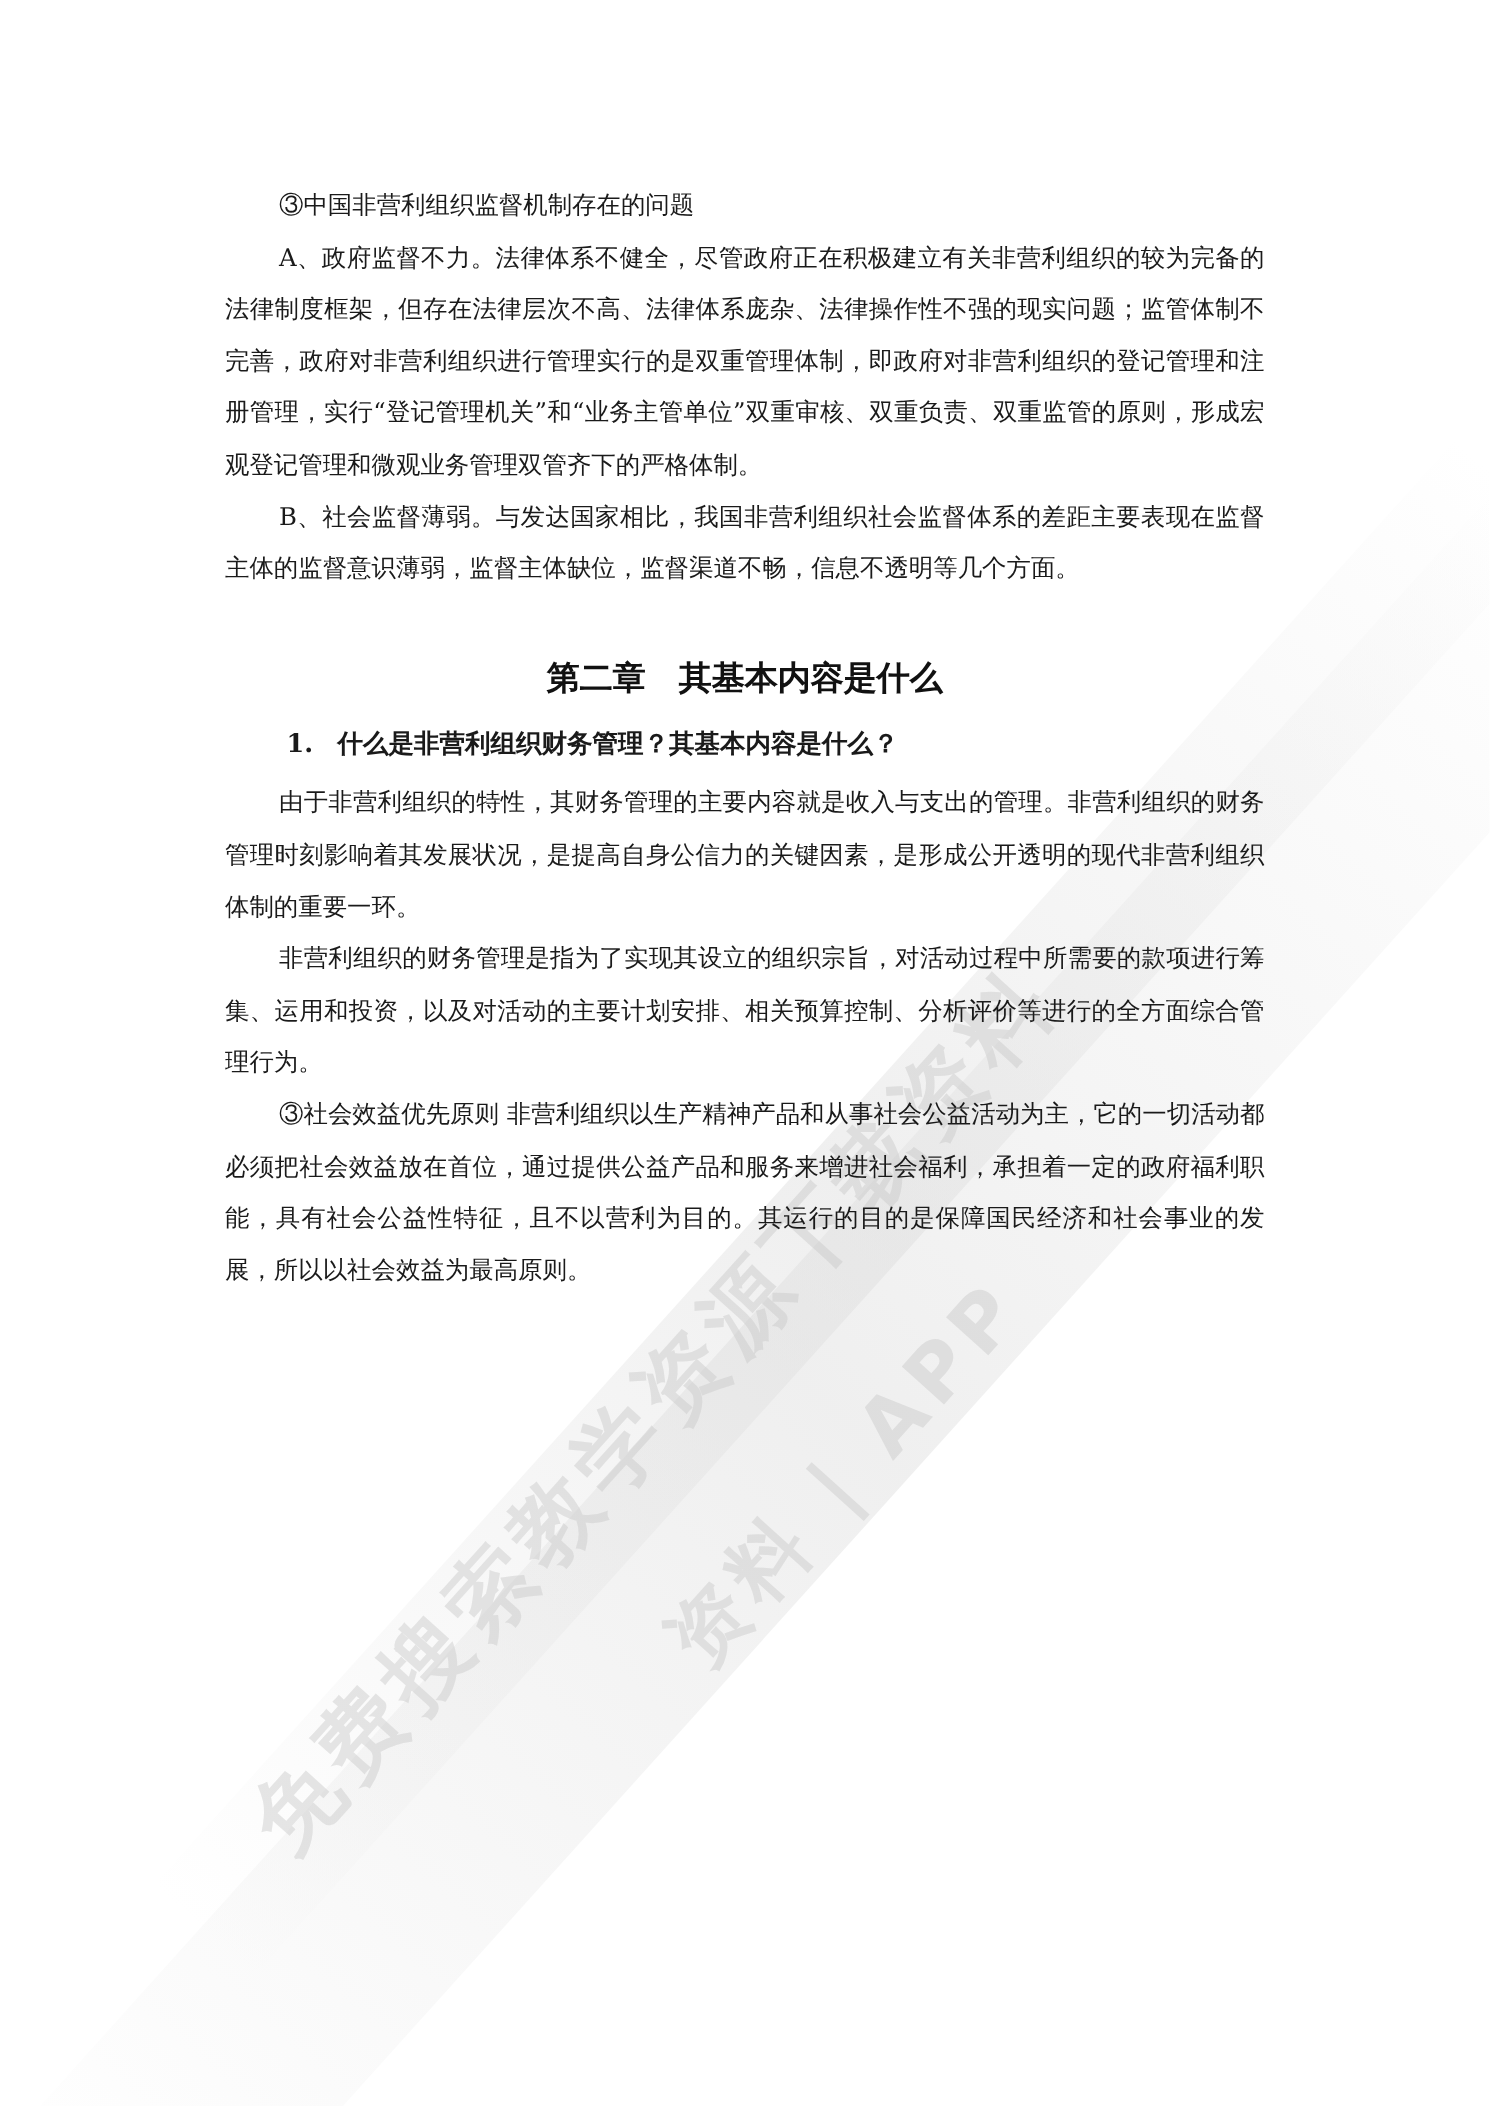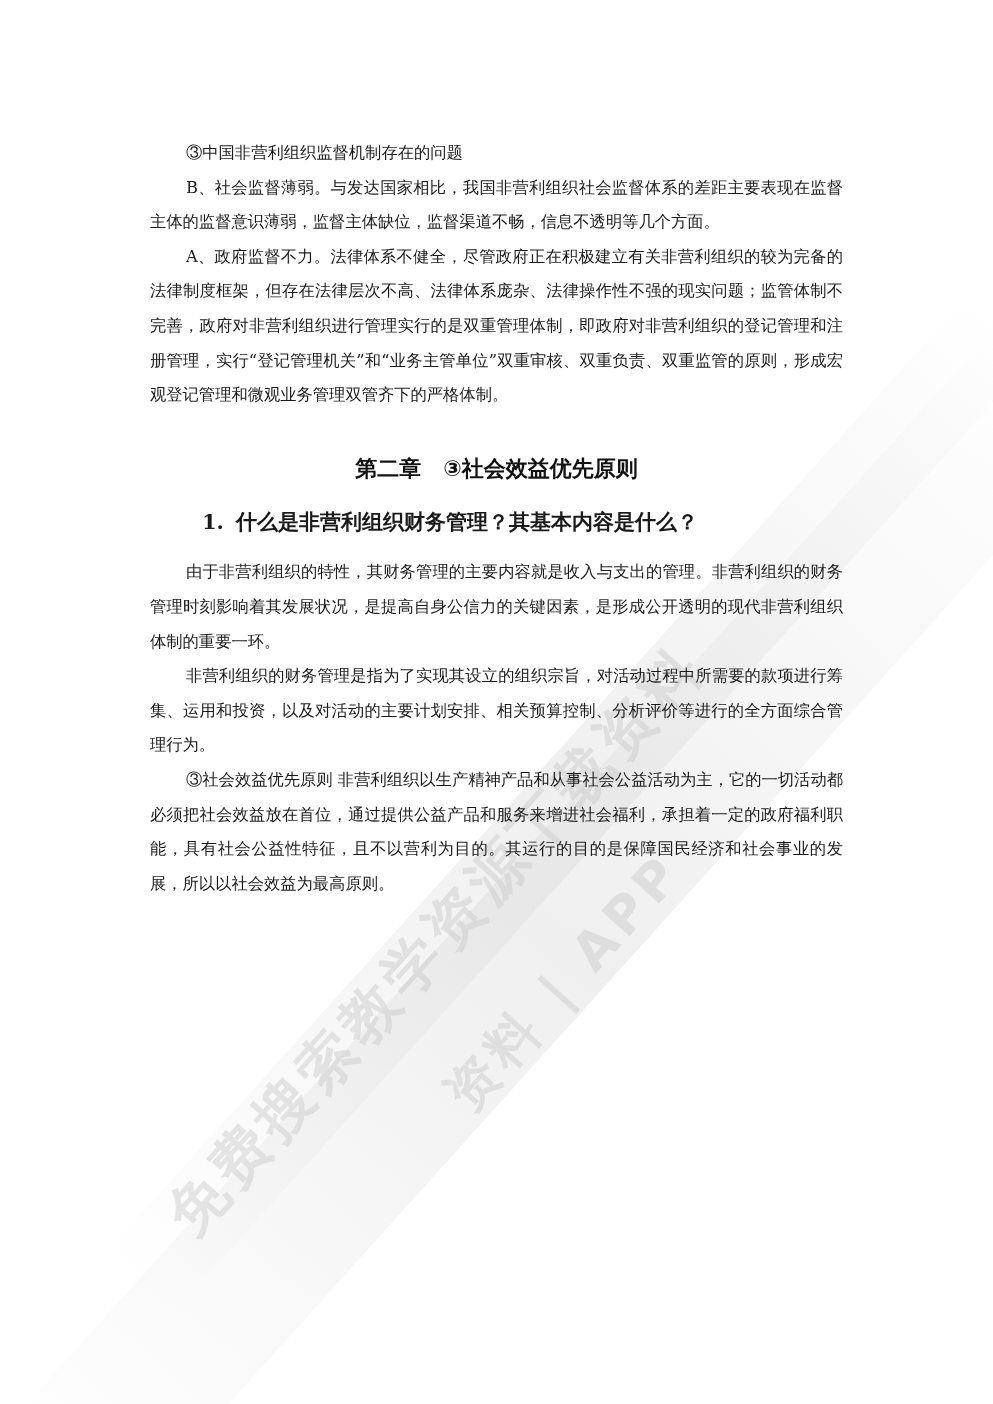--- a/index.html
+++ b/index.html
@@ -4,44 +4,44 @@
 <style>
   html, body { margin: 0; padding: 0; background: #ffffff; }
   body { width: 993px; height: 1404px; position: relative; overflow: hidden;
          font-family: "DejaVu Serif", "Liberation Serif", serif; color: #1a1a1a; }
   .watermark { position: absolute; left: 0; top: 0; width: 993px; height: 1404px; pointer-events: none; overflow: hidden; }
   .wm-band { position: absolute; background: linear-gradient(90deg, rgba(225,225,225,0) 0%, rgba(220,220,220,0.45) 50%, rgba(225,225,225,0) 100%);
              transform-origin: center; }
   .wm-text { position: absolute; transform: rotate(-48deg); transform-origin: left top;
              font-family: "DejaVu Sans", sans-serif; font-weight: bold; font-size: 58px; color: rgba(200,200,200,0.45);
              white-space: nowrap; letter-spacing: 6px; }
-  .page { position: absolute; left: 150px; top: 136px; width: 693px; }
+  .page { position: absolute; left: 150px; top: 120px; width: 693px; }
   p { margin: 0; font-size: 16.3px; line-height: 34.6px; text-align: justify; text-justify: inter-character; }
   p.indent { text-indent: 36px; }
   p.indent-small { text-indent: 20px; }
   h1.chapter { margin: 36px 0 6px 0; text-align: center; font-family: "DejaVu Sans", sans-serif; font-size: 22px; font-weight: bold; line-height: 40px; color: #111; }
-  h2.q { margin: 16px; font-size: 21px; line-height: 34.6px; font-weight: bold; padding-left: 36px; font-family: "DejaVu Sans", sans-serif; }
+  h2.q { margin: 5px; font-size: 17px; line-height: 34.6px; font-weight: bold; padding-left: 36px; font-family: "DejaVu Sans", sans-serif; }
   h2.q .num { display: inline-block; width: 34px; font-family: "DejaVu Serif", serif; }
 </style>
 </head>
 <body>
 
 <div class="watermark">
   <div class="wm-band" style="left:-200px; top:860px; width:1500px; height:150px; transform: rotate(-48deg);"></div>
   <div class="wm-band" style="left:-80px; top:760px; width:1300px; height:90px; transform: rotate(-48deg);"></div>
   <div class="wm-text" style="left:150px; top:1200px;">免费搜索教学资源下载资料</div>
   <div class="wm-text" style="left:430px; top:1080px; font-size:52px;">资料 | APP</div>
 </div>
 
 <div class="page">
   <p class="indent">③中国非营利组织监督机制存在的问题</p>
+  <p class="indent">A、政府监督不力。法律体系不健全，尽管政府正在积极建立有关非营利组织的较为完备的法律制度框架，但存在法律层次不高、法律体系庞杂、法律操作性不强的现实问题；监管体制不完善，政府对非营利组织进行管理实行的是双重管理体制，即政府对非营利组织的登记管理和注册管理，实行“登记管理机关”和“业务主管单位”双重审核、双重负责、双重监管的原则，形成宏观登记管理和微观业务管理双管齐下的严格体制。</p>
   <p class="indent">B、社会监督薄弱。与发达国家相比，我国非营利组织社会监督体系的差距主要表现在监督主体的监督意识薄弱，监督主体缺位，监督渠道不畅，信息不透明等几个方面。</p>
-  <p class="indent">A、政府监督不力。法律体系不健全，尽管政府正在积极建立有关非营利组织的较为完备的法律制度框架，但存在法律层次不高、法律体系庞杂、法律操作性不强的现实问题；监管体制不完善，政府对非营利组织进行管理实行的是双重管理体制，即政府对非营利组织的登记管理和注册管理，实行“登记管理机关”和“业务主管单位”双重审核、双重负责、双重监管的原则，形成宏观登记管理和微观业务管理双管齐下的严格体制。</p>
 
-  <h1 class="chapter">第二章　③社会效益优先原则</h1>
+  <h1 class="chapter">第二章　其基本内容是什么</h1>
 
   <h2 class="q">
     <span class="num">1.</span><span>什么是非营利组织财务管理？其基本内容是什么？</span>
   </h2>
   <p class="indent">由于非营利组织的特性，其财务管理的主要内容就是收入与支出的管理。非营利组织的财务管理时刻影响着其发展状况，是提高自身公信力的关键因素，是形成公开透明的现代非营利组织体制的重要一环。</p>
   <p class="indent">非营利组织的财务管理是指为了实现其设立的组织宗旨，对活动过程中所需要的款项进行筹集、运用和投资，以及对活动的主要计划安排、相关预算控制、分析评价等进行的全方面综合管理行为。</p>
 
   <p class="indent">③社会效益优先原则  非营利组织以生产精神产品和从事社会公益活动为主，它的一切活动都必须把社会效益放在首位，通过提供公益产品和服务来增进社会福利，承担着一定的政府福利职能，具有社会公益性特征，且不以营利为目的。其运行的目的是保障国民经济和社会事业的发展，所以以社会效益为最高原则。</p>
 </div>
 

